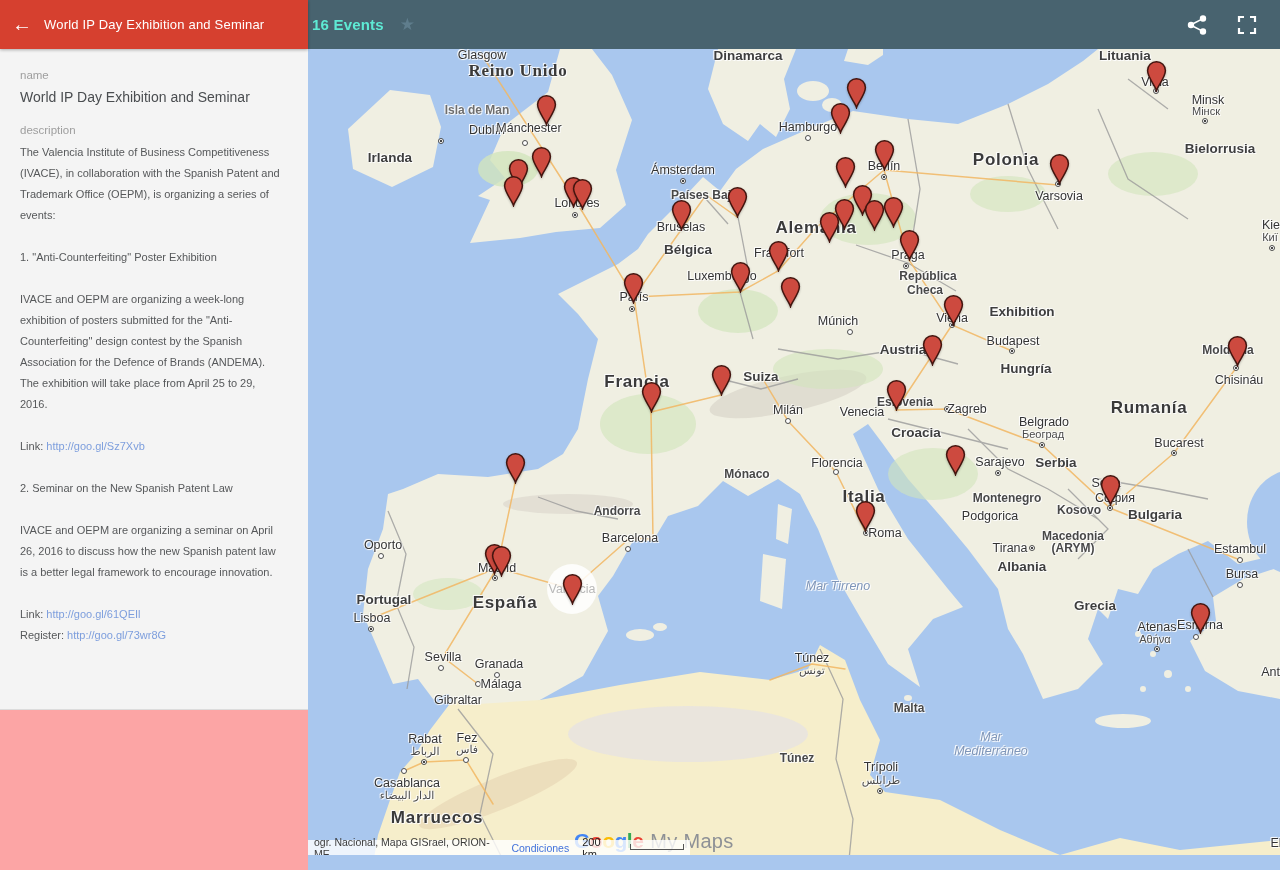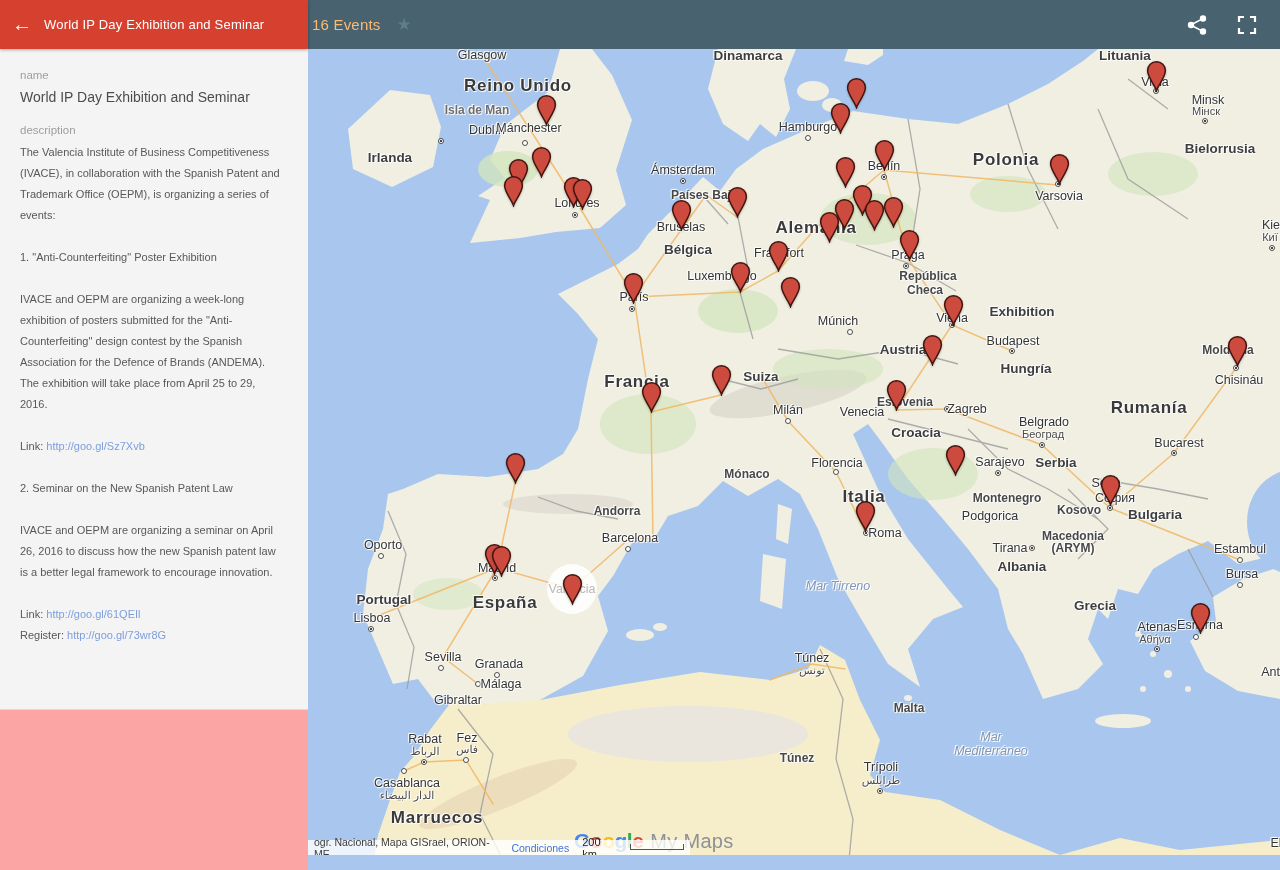--- a/index.html
+++ b/index.html
@@ -5,21 +5,21 @@
   html,body{margin:0;padding:0;background:#e8e8e8;}
   *{box-sizing:border-box;}
   body{font-family:"Liberation Sans", sans-serif;}
   .app{position:relative;width:1280px;height:870px;overflow:hidden;background:#a9c7ee;}
 
   
   .topbar{position:absolute;left:0;top:0;width:1280px;height:49px;background:#48636f;z-index:40;display:flex;align-items:center;}
   .header-red{position:absolute;left:0;top:0;width:308px;height:49px;background:#d6402f;display:flex;align-items:center;box-shadow:0 1px 3px rgba(0,0,0,.3);z-index:42;}
   .back-btn{width:44px;text-align:center;color:#fff;font-size:20px;cursor:pointer;}
   .header-title{color:#fff;font-size:13px;letter-spacing:.2px;}
-  .map-title{margin-left:312px;color:#fdba74;font-size:15px;font-weight:normal;letter-spacing:.2px;}
+  .map-title{margin-left:312px;color:#5eead4;font-size:15px;font-weight:bold;letter-spacing:.2px;}
   .star{margin-left:16px;color:#5f7d8c;font-size:17px;line-height:1;}
   .tb-spacer{flex:1;}
   .tb-icon{width:24px;height:24px;margin-right:26px;cursor:pointer;}
   .tb-icon:last-child{margin-right:21px;}
   .tb-icon svg{display:block;width:24px;height:24px;}
 
   
   .sidebar{position:absolute;left:0;top:49px;width:308px;height:821px;background:#fca5a5;z-index:30;}
   .sidebar-content{position:absolute;left:0;top:0;width:308px;height:661px;background:#f4f4f4;border-bottom:1px solid #dcdcdc;padding:20px 26px 0 20px;overflow:hidden;}
   .field-label{color:#9e9e9e;font-size:11.5px;margin-bottom:6px;}
@@ -243,21 +243,21 @@
         <div class="dot" style="left: 888px; top: 588px;"></div>
         <div class="dot cap" style="left: 849px; top: 600px;"></div>
         <div class="dot cap" style="left: 116px; top: 713px;"></div>
         <div class="dot" style="left: 158px; top: 711px;"></div>
         <div class="dot" style="left: 96px; top: 722px;"></div>
         <div class="dot cap" style="left: 572px; top: 742px;"></div>
         <div class="dot cap" style="left: 964px; top: 199px;"></div>
       </div>
     <div class="layer">
         <span class="ml city" style="left: 174px; top: 6px;">Glasgow</span>
-        <span class="ml xl" style="left: 210px; top: 37px;">Reino Unido</span>
+        <span class="ml xl" style="left: 210px; top: 22px; font-family: Liberation Serif, serif;">Reino Unido</span>
         <span class="ml gray" style="left: 169px; top: 61px;">Isla de Man</span>
         <span class="ml city" style="left: 135px; top: 81px; margin-left: 44px;">Dublín</span>
         <span class="ml lg" style="left: 82px; top: 108px;">Irlanda</span>
         <span class="ml city" style="left: 221px; top: 79px;">Mánchester</span>
         <span class="ml city" style="left: 269px; top: 154px;">Londres</span>
         <span class="ml city" style="left: 375px; top: 121px;">Ámsterdam</span>
         <span class="ml md" style="left: 400px; top: 146px;">Países Bajos</span>
         <span class="ml city" style="left: 373px; top: 178px;">Bruselas</span>
         <span class="ml lg" style="left: 380px; top: 200px;">Bélgica</span>
         <span class="ml city" style="left: 414px; top: 227px;">Luxemburgo</span>

